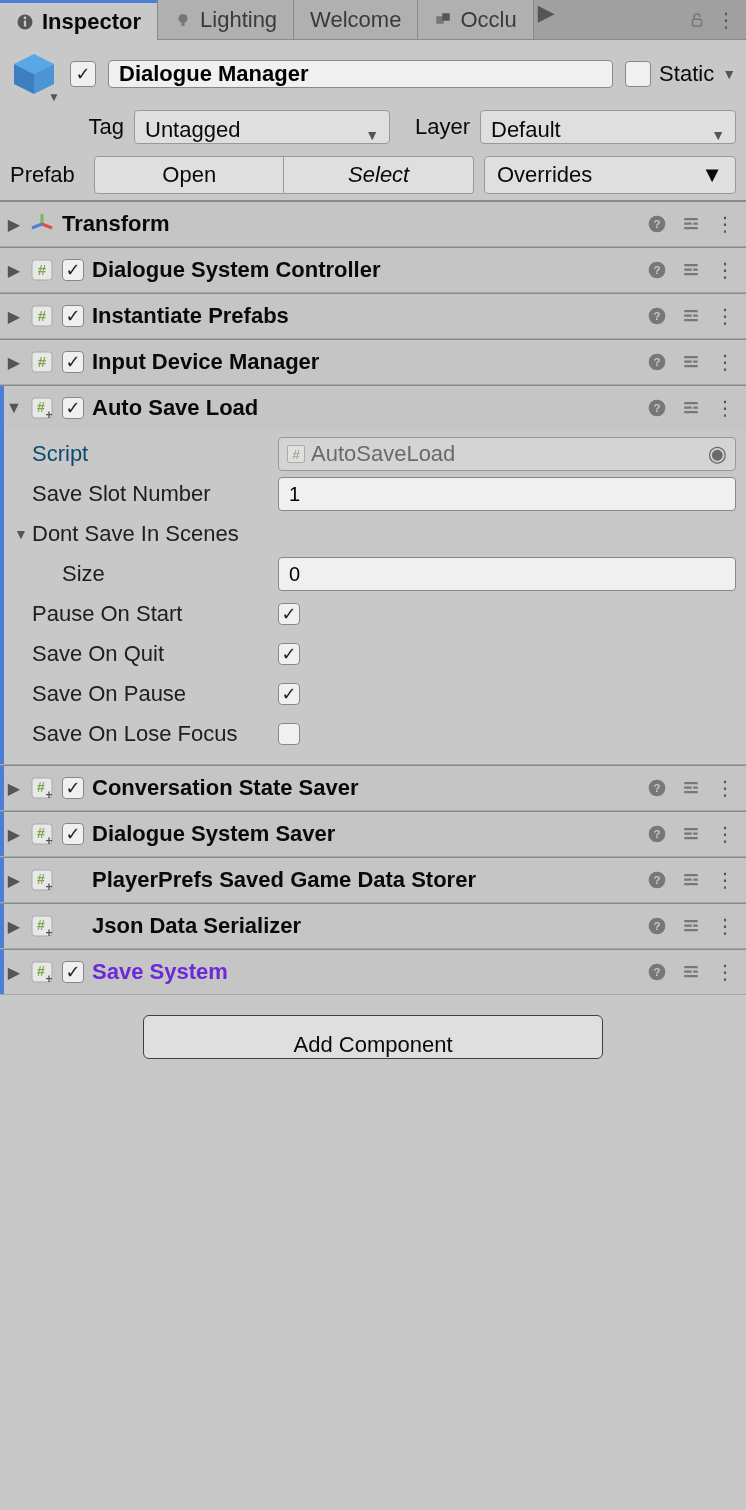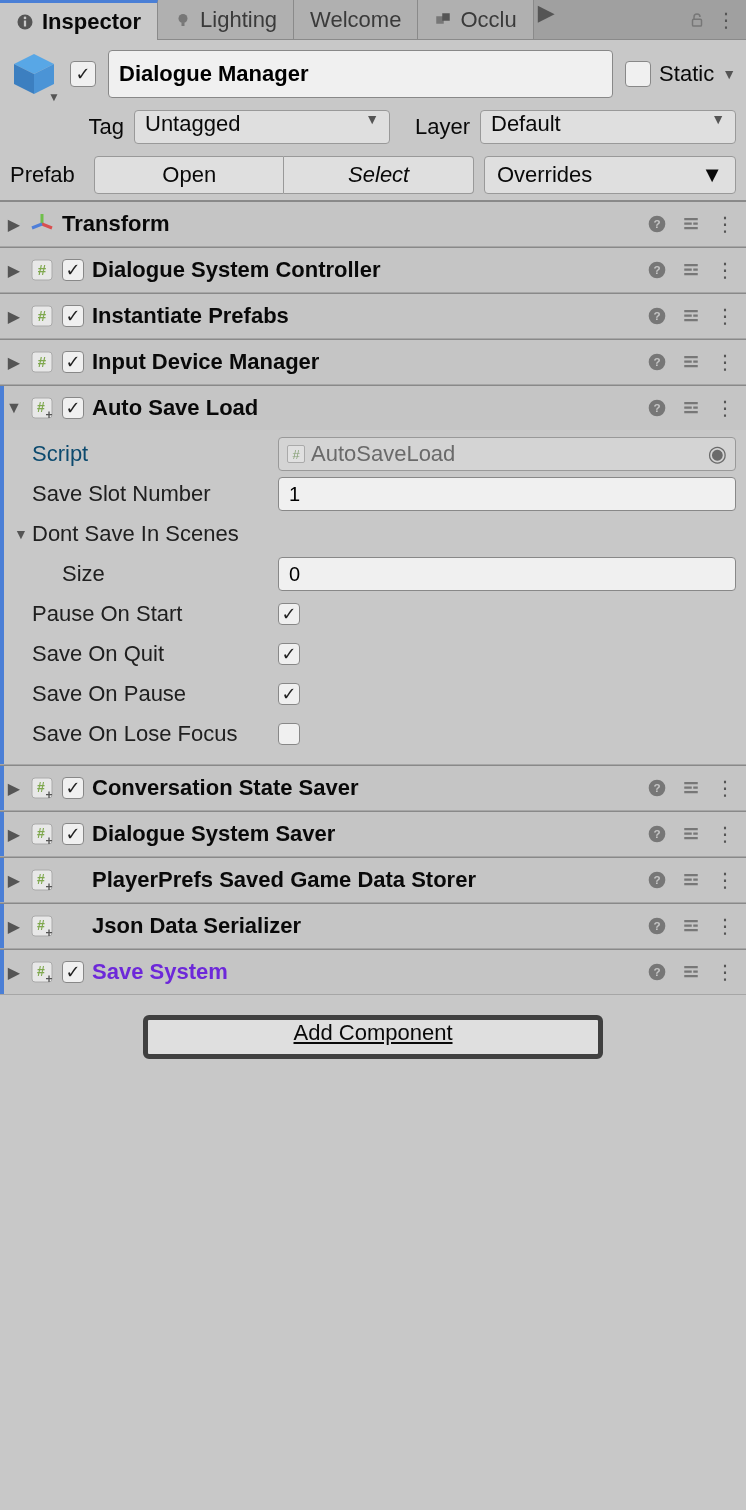--- a/index.html
+++ b/index.html
@@ -16,27 +16,27 @@
 
 .header-row1 { display: flex; align-items: center; gap: 12px; }
 .cube-icon { width: 48px; height: 48px; position: relative; }
 .cube-svg { width: 48px; height: 48px; }
 .cube-dd { position: absolute; bottom: -6px; right: -2px; font-size: 12px; color: #555; }
 
 .chk { width: 26px; height: 26px; background: #f0f0f0; border: 1px solid #888; border-radius: 4px; display: inline-flex; align-items: center; justify-content: center; cursor: pointer; }
 .chk.small { width: 22px; height: 22px; }
 .chk .tick { font-size: 18px; color: #222; line-height: 1; }
 
-.name-input { flex: 1; height: 48px; background: #f0f0f0; border: 1px solid #888; border-radius: 4px; padding: 0 10px; font-weight: bold; font-size: 22px; }
+.name-input { flex: 1; height: 28px; background: #f0f0f0; border: 1px solid #888; border-radius: 4px; padding: 0 10px; font-weight: bold; font-size: 22px; }
 .static-wrap { display: flex; align-items: center; gap: 8px; color: #090909; }
 .static-dd { font-size: 14px; color: #555; }
 
 .header-row2 { display: flex; align-items: center; margin-top: 12px; gap: 10px; padding-left: 60px; }
 .label-tag { min-width: 54px; text-align: right; }
-.dd { flex: 1; height: 34px; background: #dfdfdf; border: 1px solid #999; border-radius: 4px; display: flex; align-items: flex-start; justify-content: space-between; padding: 0 10px; cursor: pointer; }
+.dd { flex: 1; height: 34px; background: #dfdfdf; border: 1px solid #999; border-radius: 4px; display: flex; align-items: flex-end; justify-content: space-between; padding: 0 10px; cursor: pointer; }
 .dd .dd-arrow { font-size: 14px; color: #555; }
 .label-layer { min-width: 70px; text-align: right; }
 
 .prefab-row { display: flex; align-items: center; gap: 0; margin-top: 12px; }
 .prefab-label { width: 84px; text-align: left; padding-right: 8px; }
 .prefab-btn { flex: 1; height: 38px; background: #dfdfdf; border: 1px solid #999; display: flex; align-items: center; justify-content: center; cursor: pointer; }
 .prefab-btn.first { border-radius: 4px 0 0 4px; }
 .prefab-btn.mid { border-left: none; font-style: italic; }
 .prefab-gap { width: 10px; }
 .prefab-dd { flex: 1.2; height: 38px; background: #dfdfdf; border: 1px solid #999; border-radius: 4px; display: flex; align-items: center; justify-content: space-between; padding: 0 12px; cursor: pointer; }
@@ -54,21 +54,21 @@
 .prop-row { display: flex; align-items: center; min-height: 40px; gap: 8px; }
 .prop-label { width: 256px; padding-left: 18px; color: #202020; display: flex; align-items: center; gap: 4px; }
 .prop-label.sub { padding-left: 48px; }
 .prop-label .mini-fold { width: 14px; font-size: 14px; color: #555; cursor: pointer; margin-left: -18px; }
 .object-field { flex: 1; height: 34px; background: #d4d4d4; border: 1px solid #999; border-radius: 4px; display: flex; align-items: center; padding: 0 8px; color: #6a6a6a; position: relative; }
 .object-field .obj-icon { width: 18px; height: 18px; margin-right: 6px; display: inline-flex; align-items: center; justify-content: center; border: 1px solid #aaa; border-radius: 2px; font-size: 13px; color: #869f75; background: #e0e0e0; }
 .object-field .target { position: absolute; right: 8px; color: #6a6a6a; }
 .text-field { flex: 1; height: 34px; background: #f0f0f0; border: 1px solid #888; border-radius: 4px; padding: 0 10px; font-size: 20px; }
 
 .addcomp-row { display: flex; justify-content: center; padding: 20px 0; }
-.addcomp-btn { width: 460px; height: 44px; background: #dfdfdf; border: 5px solid #404040; border-radius: 6px; display: flex; align-items: flex-start; justify-content: center; cursor: pointer; font-size: 22px; text-decoration: underline; }
+.addcomp-btn { width: 460px; height: 44px; background: #dfdfdf; border: 1px solid #404040; border-radius: 6px; display: flex; align-items: flex-end; justify-content: center; cursor: pointer; font-size: 22px; }
 
 .script-tile { width:24px; height:24px; }
 </style>
 </head>
 <body>
 
 <div class="tabbar">
   <div class="tab active">
     <svg class="ticon" viewBox="0 0 24 24">
         <circle cx="12" cy="12" r="10" fill="#555"></circle>

